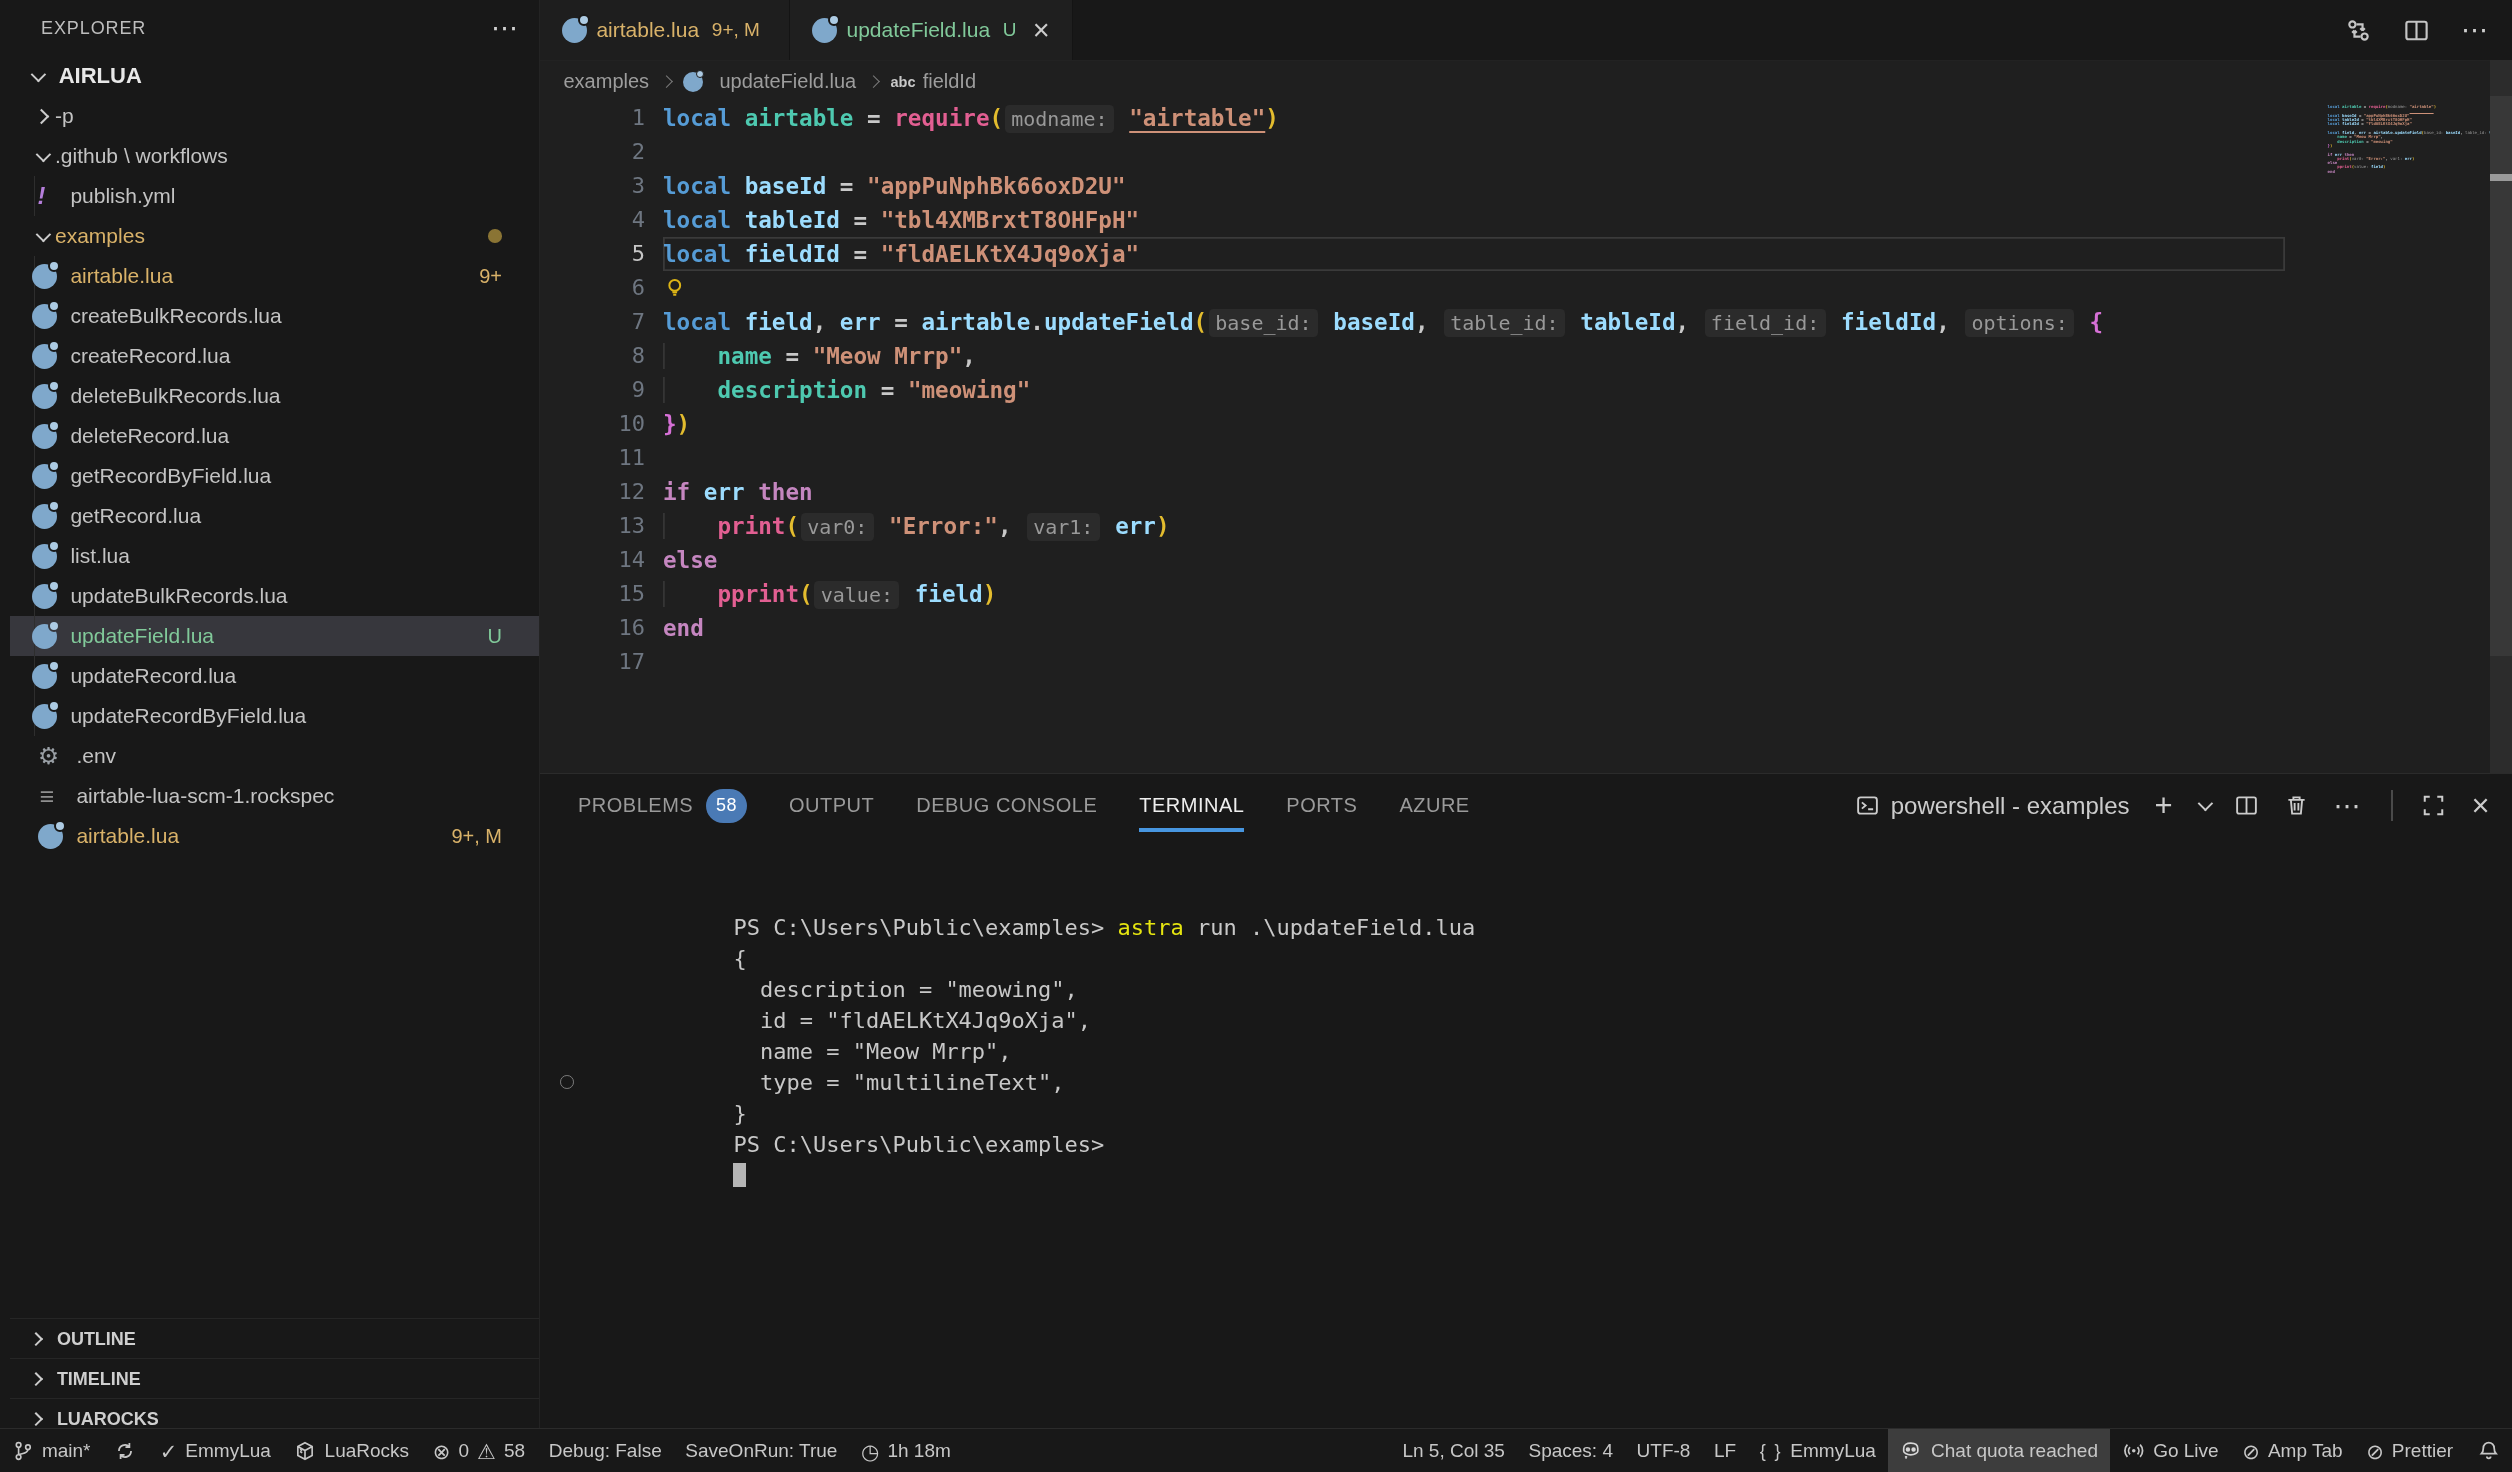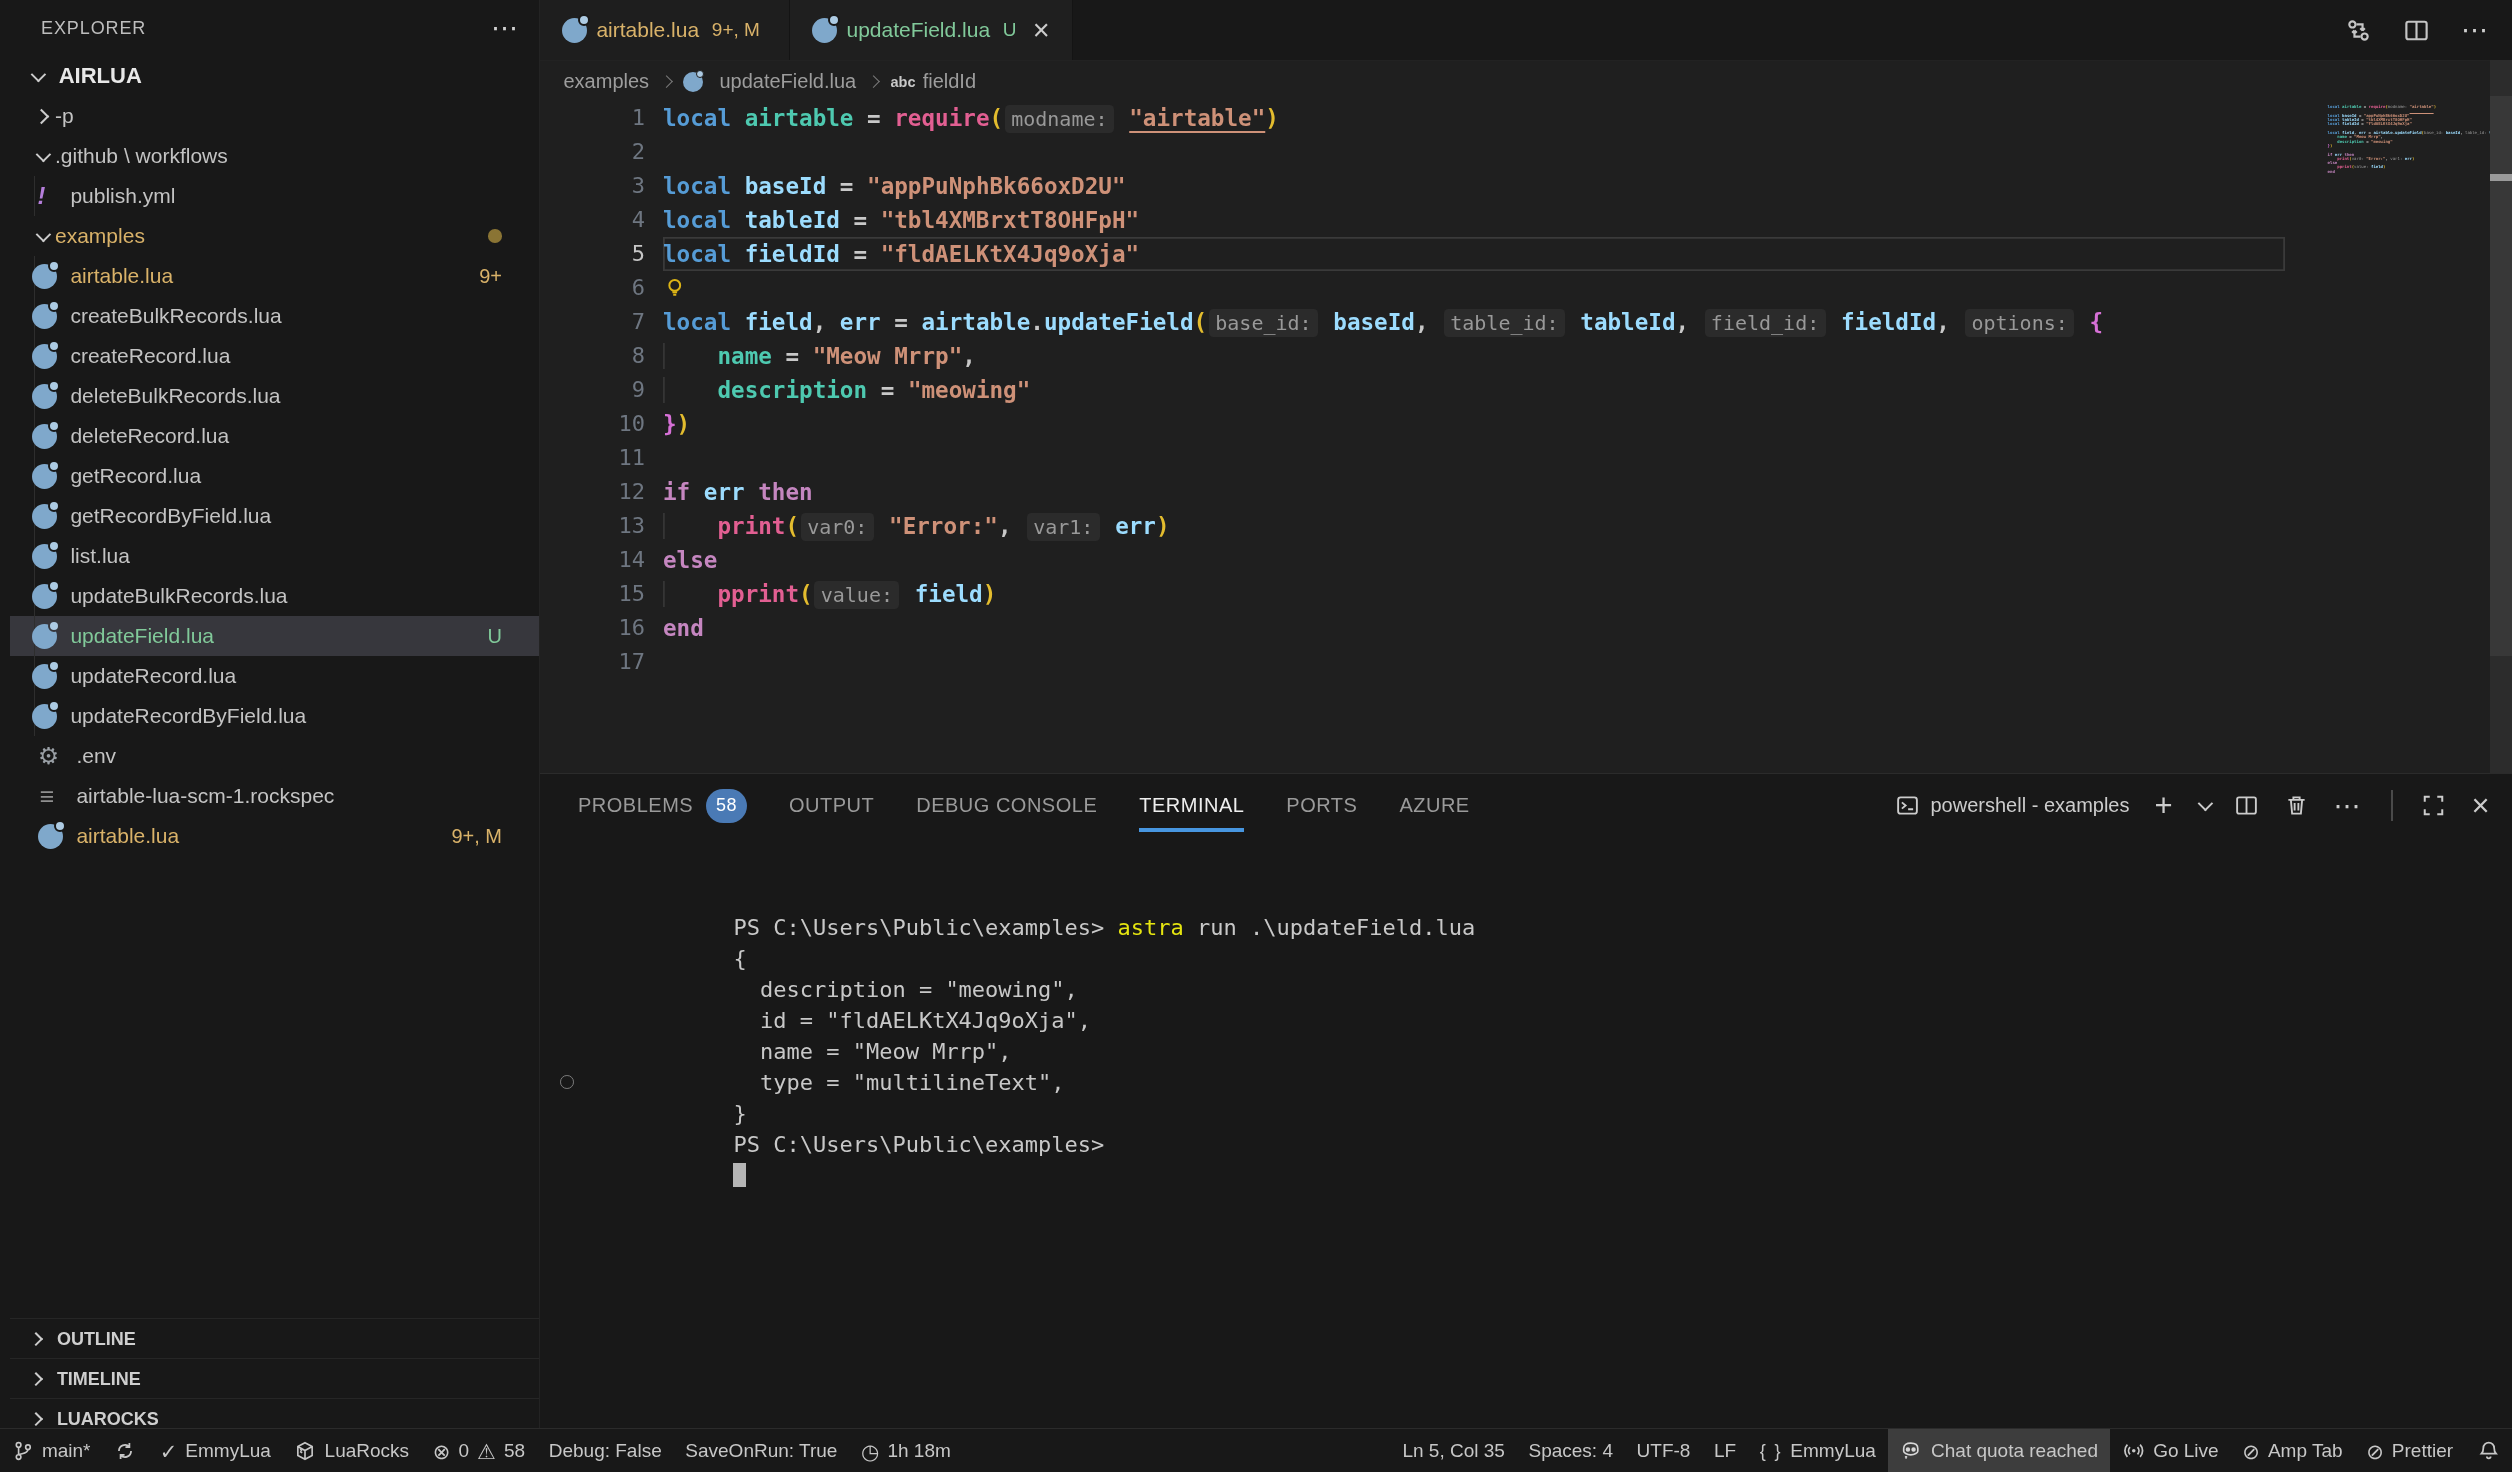--- a/index.html
+++ b/index.html
@@ -97,21 +97,21 @@
 
   
   #panel{position:absolute;left:0;top:773px;right:0;height:655px;background:#181818;border-top:1.8px solid #2b2b2b;}
   .panelhead{height:63px;display:flex;align-items:center;padding-left:38px;}
   .ptab{position:relative;height:63px;display:flex;align-items:center;margin-right:42px;font-size:20px;letter-spacing:0.5px;color:#9a9a9a;cursor:default;}
   .ptab.active{color:#eeeeee;}
   .ptab.active::after{content:"";position:absolute;left:0;right:0;bottom:5.4px;height:3.6px;background:#4796e0;}
   .pbadge{min-width:34px;height:34px;border-radius:17px;background:#4a7ab5;color:#ffffff;font-size:18px;display:inline-flex;
           align-items:center;justify-content:center;margin-left:12.7px;padding:0 3.6px;}
   .paneltools{margin-left:auto;display:flex;align-items:center;gap:25px;padding-right:23.5px;color:#cccccc;}
-  .pt-label{font-size:20px;display:flex;align-items:center;gap:11px;}
+  .pt-label{font-size:24px;display:flex;align-items:center;gap:11px;}
   .pt-ico{display:inline-flex;align-items:center;}
   .pt-plus{font-size:31px;font-weight:normal;line-height:18px;}
   .pt-chev{width:9px;height:9px;border-right:2.2px solid #ccc;border-bottom:2.2px solid #ccc;transform:rotate(45deg) translateY(-2.7px);}
   .pt-div{width:1.8px;height:31px;background:#4a4a4a;margin:0 3.6px;}
   .pt-more{font-size:27px;letter-spacing:1.8px;}
   .pt-close{font-size:31px;line-height:18px;}
   .termbody{padding:12.7px 0 0 20px;}
   .tline{position:relative;height:31px;line-height:31px;font-size:22px;font-family:"DejaVu Sans Mono",monospace;white-space:pre;color:#cccccc;}
   .tline .tk.y{color:#e5e510;}
   .tcirc{position:absolute;left:-14.5px;top:8.1px;width:11.8px;height:11.8px;border:1.8px solid #7d7d7d;border-radius:50%;}
@@ -214,28 +214,28 @@
           <span class="fguide"></span>
 
           <span class="ficon i-lua"></span>
           <span class="flabel">deleteRecord.lua</span>
 
         </div>
         <div class="trow d2">
           <span class="fguide"></span>
 
           <span class="ficon i-lua"></span>
+          <span class="flabel">getRecordByField.lua</span>
+
+        </div>
+        <div class="trow d2">
+          <span class="fguide"></span>
+
+          <span class="ficon i-lua"></span>
           <span class="flabel">getRecord.lua</span>
-
-        </div>
-        <div class="trow d2">
-          <span class="fguide"></span>
-
-          <span class="ficon i-lua"></span>
-          <span class="flabel">getRecordByField.lua</span>
 
         </div>
         <div class="trow d2">
           <span class="fguide"></span>
 
           <span class="ficon i-lua"></span>
           <span class="flabel">list.lua</span>
 
         </div>
         <div class="trow d2">

